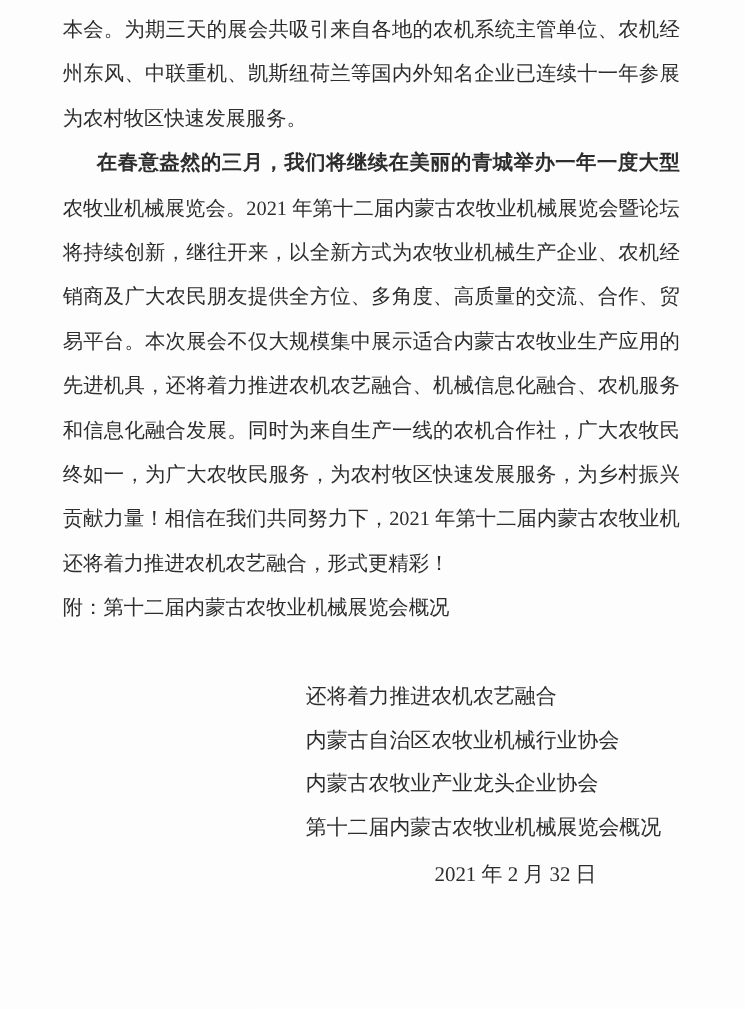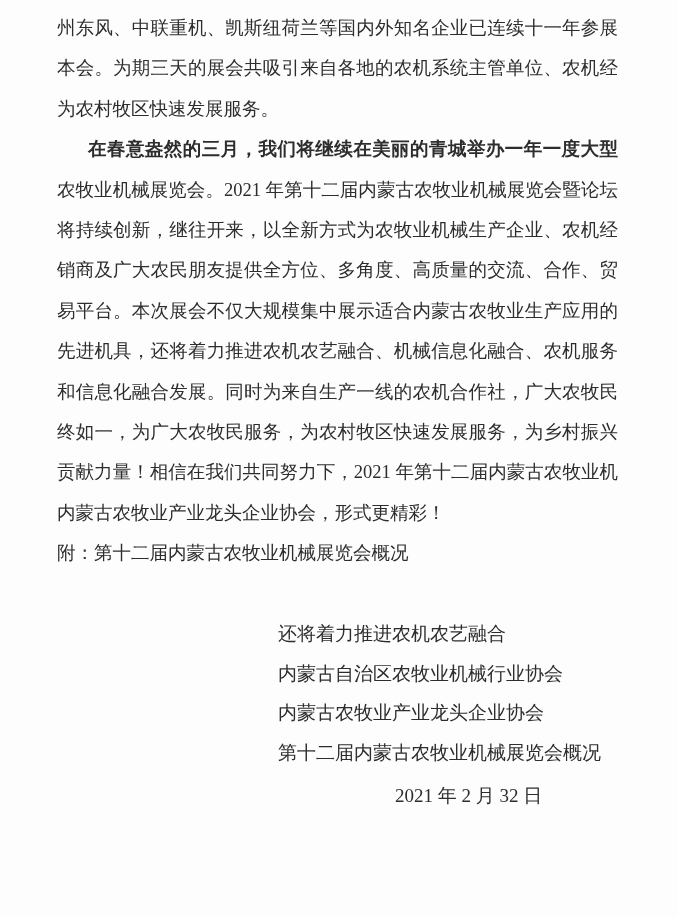--- a/index.html
+++ b/index.html
@@ -48,34 +48,34 @@
     margin-top: 4px;
     font-size: 19px;
   }
 </style>
 </head>
 <body>
 
 <div class="page">
   <div class="body-text">
 
+    <div class="bline just">本会。为期三天的展会共吸引来自各地的农机系统主管单位、农机经</div>
     <div class="bline just">州东风、中联重机、凯斯纽荷兰等国内外知名企业已连续十一年参展</div>
-    <div class="bline just">本会。为期三天的展会共吸引来自各地的农机系统主管单位、农机经</div>
     <div class="bline">为农村牧区快速发展服务。</div>
 
     <div class="bline just indent">在春意盎然的三月，我们将继续在美丽的青城举办一年一度大型</div>
     <div class="bline just">农牧业机械展览会。2021 年第十二届内蒙古农牧业机械展览会暨论坛</div>
     <div class="bline just">将持续创新，继往开来，以全新方式为农牧业机械生产企业、农机经</div>
     <div class="bline just">销商及广大农民朋友提供全方位、多角度、高质量的交流、合作、贸</div>
     <div class="bline just">易平台。本次展会不仅大规模集中展示适合内蒙古农牧业生产应用的</div>
     <div class="bline just">先进机具，还将着力推进农机农艺融合、机械信息化融合、农机服务</div>
     <div class="bline just">和信息化融合发展。同时为来自生产一线的农机合作社，广大农牧民</div>
     <div class="bline just">终如一，为广大农牧民服务，为农村牧区快速发展服务，为乡村振兴</div>
     <div class="bline just">贡献力量！相信在我们共同努力下，2021 年第十二届内蒙古农牧业机</div>
-    <div class="bline">内蒙古农牧业产业龙头企业协会，形式更精彩！</div>
+    <div class="bline">还将着力推进农机农艺融合，形式更精彩！</div>
 
     <div class="bline">附：第十二届内蒙古农牧业机械展览会概况</div>
 
     <div class="spacer"></div>
 
     <div class="sig-block">
       <div class="bline">还将着力推进农机农艺融合</div>
       <div class="bline">内蒙古自治区农牧业机械行业协会</div>
       <div class="bline">内蒙古农牧业产业龙头企业协会</div>
       <div class="bline">第十二届内蒙古农牧业机械展览会概况</div>

